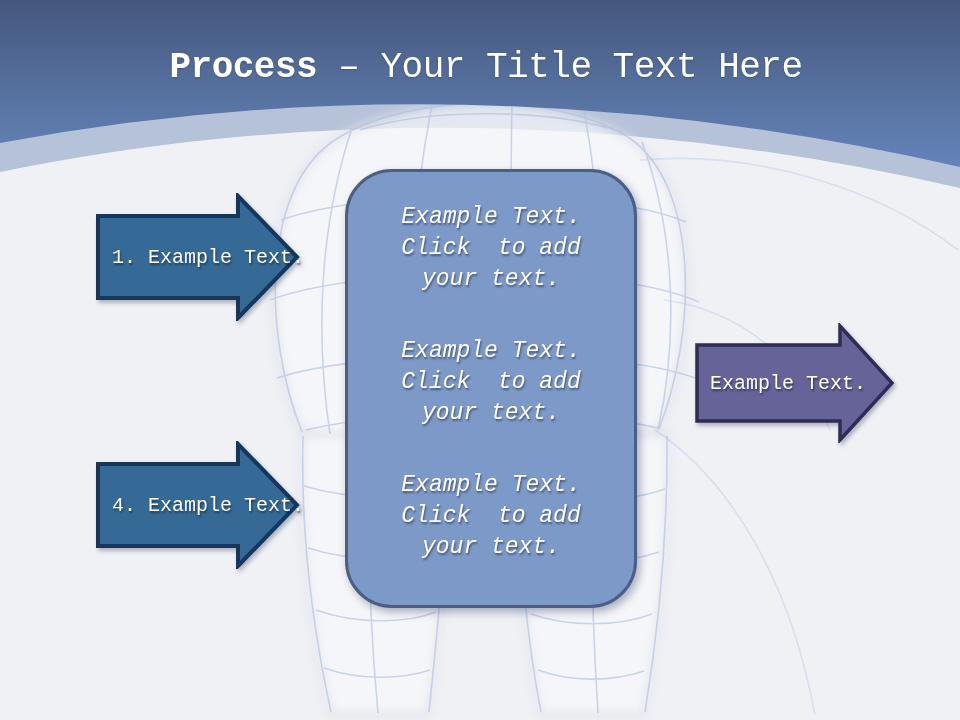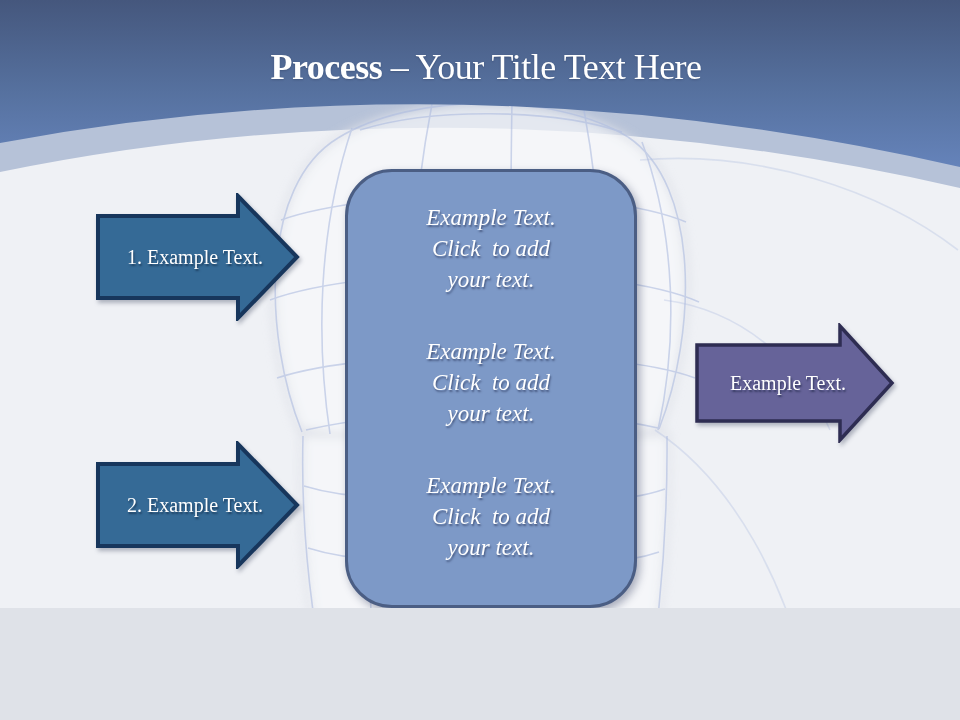--- a/index.html
+++ b/index.html
@@ -1,19 +1,19 @@
 <!DOCTYPE html>
 <html><head>
 <meta charset="utf-8">
 <style>
   html,body { margin:0; padding:0; background:#dfe2e8; }
   .slide {
-    position:relative; width:960px; height:608px; overflow:hidden;
+    position:relative; width:960px; height:720px; overflow:hidden;
     background:#ec4899;
-    font-family:Liberation Serif, serif;
+    font-family:Liberation Mono, monospace;
   }
   .bg-svg { position:absolute; left:0; top:0; width:960px; height:720px; }
 
   
   .slide-title {
     position:absolute; left:0; right:0; top:46px;
     text-align:center; color:#ffffff;
     font-size:36px; letter-spacing:-0.5px; line-height:1.2;
     transform:translateX(6px);
     text-shadow:0 1px 2px rgba(20,30,60,0.25);
@@ -23,21 +23,21 @@
   .slide-title .rest { font-weight:400; }
 
   
   .step-arrow {
     position:absolute; left:96px; width:204px; height:128px;
     filter:drop-shadow(2px 3px 2px rgba(20,30,60,0.30));
   }
   .step-arrow svg { position:absolute; inset:0; }
   .step-arrow .label {
     position:absolute; inset:0; display:flex; align-items:center;
-    padding-left:31px; box-sizing:border-box;
+    padding-left:16px; box-sizing:border-box;
     color:#ffffff; font-size:20px;
     text-shadow:1px 2px 2px rgba(10,25,50,0.55);
     white-space:pre;
   }
   .step-1 { top:193px; }
   .step-2 { top:320px; }
   .step-3 { top:441px; }
 
   
   .center-panel {
@@ -143,21 +143,21 @@
       <path d="M2,23 H142 V3 L201,64 L142,125 V105 H2 Z" fill="#356a96" stroke="#17365c" stroke-width="4" stroke-linejoin="miter"></path>
     </svg>
     <div class="label">1. Example Text.</div>
   </div>
 
 
   <div class="step-arrow step-3">
     <svg viewBox="0 0 204 128">
       <path d="M2,23 H142 V3 L201,64 L142,125 V105 H2 Z" fill="#356a96" stroke="#17365c" stroke-width="4" stroke-linejoin="miter"></path>
     </svg>
-    <div class="label">2. Example Text.</div>
+    <div class="label">4. Example Text.</div>
   </div>
 
   <div class="center-panel">
     <div class="panel-block">
       <div class="panel-line">Example Text.</div>
       <div class="panel-line">Click  to add</div>
       <div class="panel-line">your text.</div>
     </div>
     <div class="panel-block">
       <div class="panel-line">Example Text.</div>

